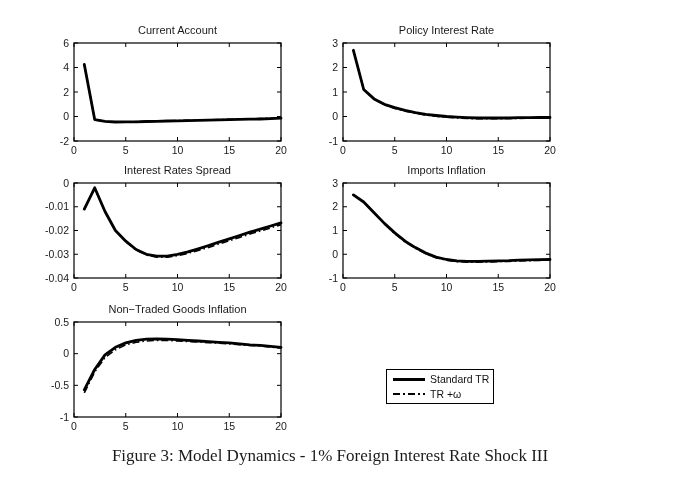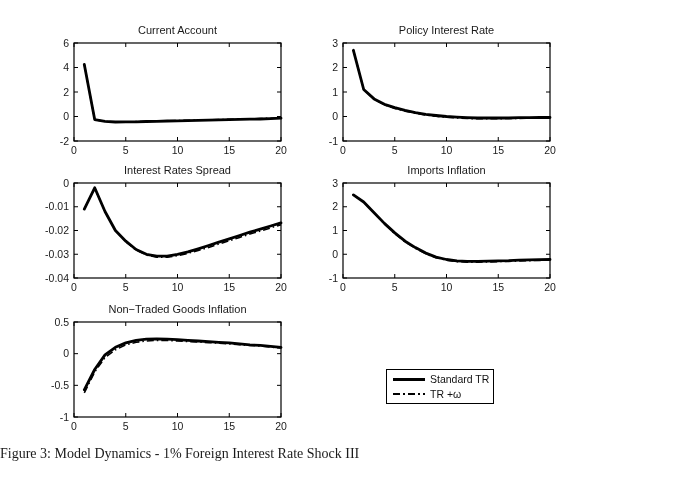--- a/index.html
+++ b/index.html
@@ -27,22 +27,23 @@
   .sample.solid{height:3px;background:#000;}
   .sample.dashdot{
     height:2px;
     background:repeating-linear-gradient(90deg,
       #000 0 7px, transparent 7px 10px,
       #000 10px 12px, transparent 12px 15px);
   }
   .legend-label{font-size:10.5px;color:#111;white-space:nowrap;}
   .caption{
     position:absolute;left:0;top:446px;width:660px;
+    text-align:center;
     font-family:"Liberation Serif","DejaVu Serif",serif;
-    font-size:14px;color:#1b1b1b;
+    font-size:17px;color:#1b1b1b;
   }
 </style>
 </head>
 <body>
 
 <div class="canvas">
 
   <svg id="plots" width="677" height="440">
       <g>
         <rect x="74" y="43" width="207" height="98" fill="none" stroke="#000" stroke-width="1.2"></rect>

